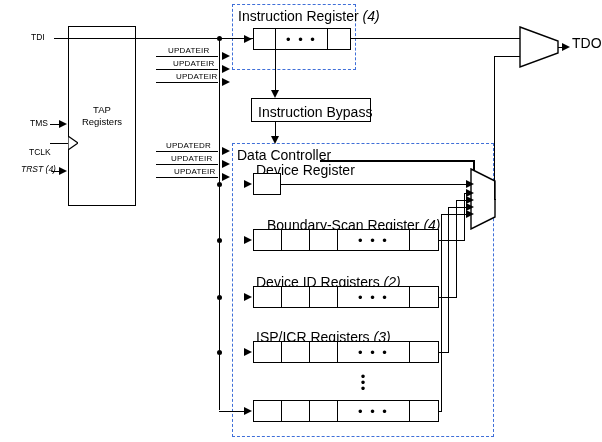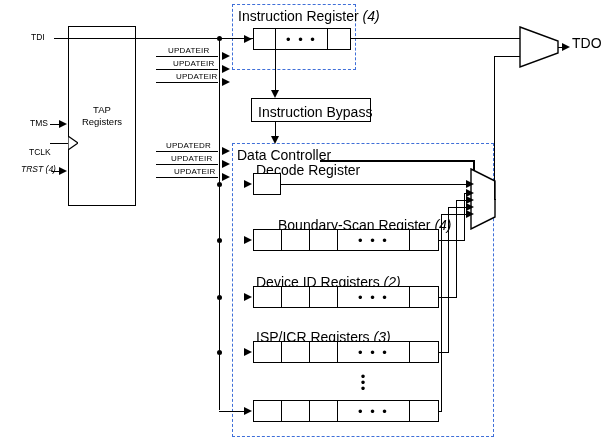--- a/index.html
+++ b/index.html
@@ -193,30 +193,30 @@
   <div class="arrow down" style="left:270.5px; top:90px;"></div>
 
   <div class="box" style="left:251px; top:98px; width:120px; height:24px;"></div>
   <div class="lbl big" style="left:258px; top:105px;">Instruction Bypass</div>
 
   <div class="vline" style="left:275px; top:122px; height:18px;"></div>
   <div class="arrow down" style="left:270.5px; top:136px;"></div>
 
   <div class="lbl big" style="left:237px; top:148px;">Data Controller</div>
 
-  <div class="lbl big" style="left:256px; top:163px;">Decode Register</div>
+  <div class="lbl big" style="left:256px; top:163px;">Device Register</div>
   <div class="box" style="left:253px; top:173px; width:28px; height:22px;"></div>
   <div class="hline" style="left:281px; top:184px; width:187px;"></div>
   <div class="arrow" style="left:244px; top:179.5px;"></div>
   <div class="dot" style="left:216.5px; top:181.5px;"></div>
 
   <div class="hline thick" style="left:320px; top:160px; width:155px;"></div>
   <div class="vline thick" style="left:473px; top:160px; height:22px;"></div>
 
-  <div class="lbl big" style="left:255px; top:218px;padding-left:23px;">
+  <div class="lbl big" style="left:244px; top:218px;padding-left:23px;">
     <span>Boundary-Scan Register</span>
     <span style="font-style:italic;">(4)</span>
   </div>
   <div class="cellrow" style="left:253px; top:229px; width:186px; height:22px;">
     <div class="cell" style="width:28px;"></div>
     <div class="cell" style="width:28px;"></div>
     <div class="cell" style="width:28px;"></div>
     <div class="cell gap edged" style="flex:1;">• • •</div>
     <div class="cell" style="width:28px;"></div>
   </div>

